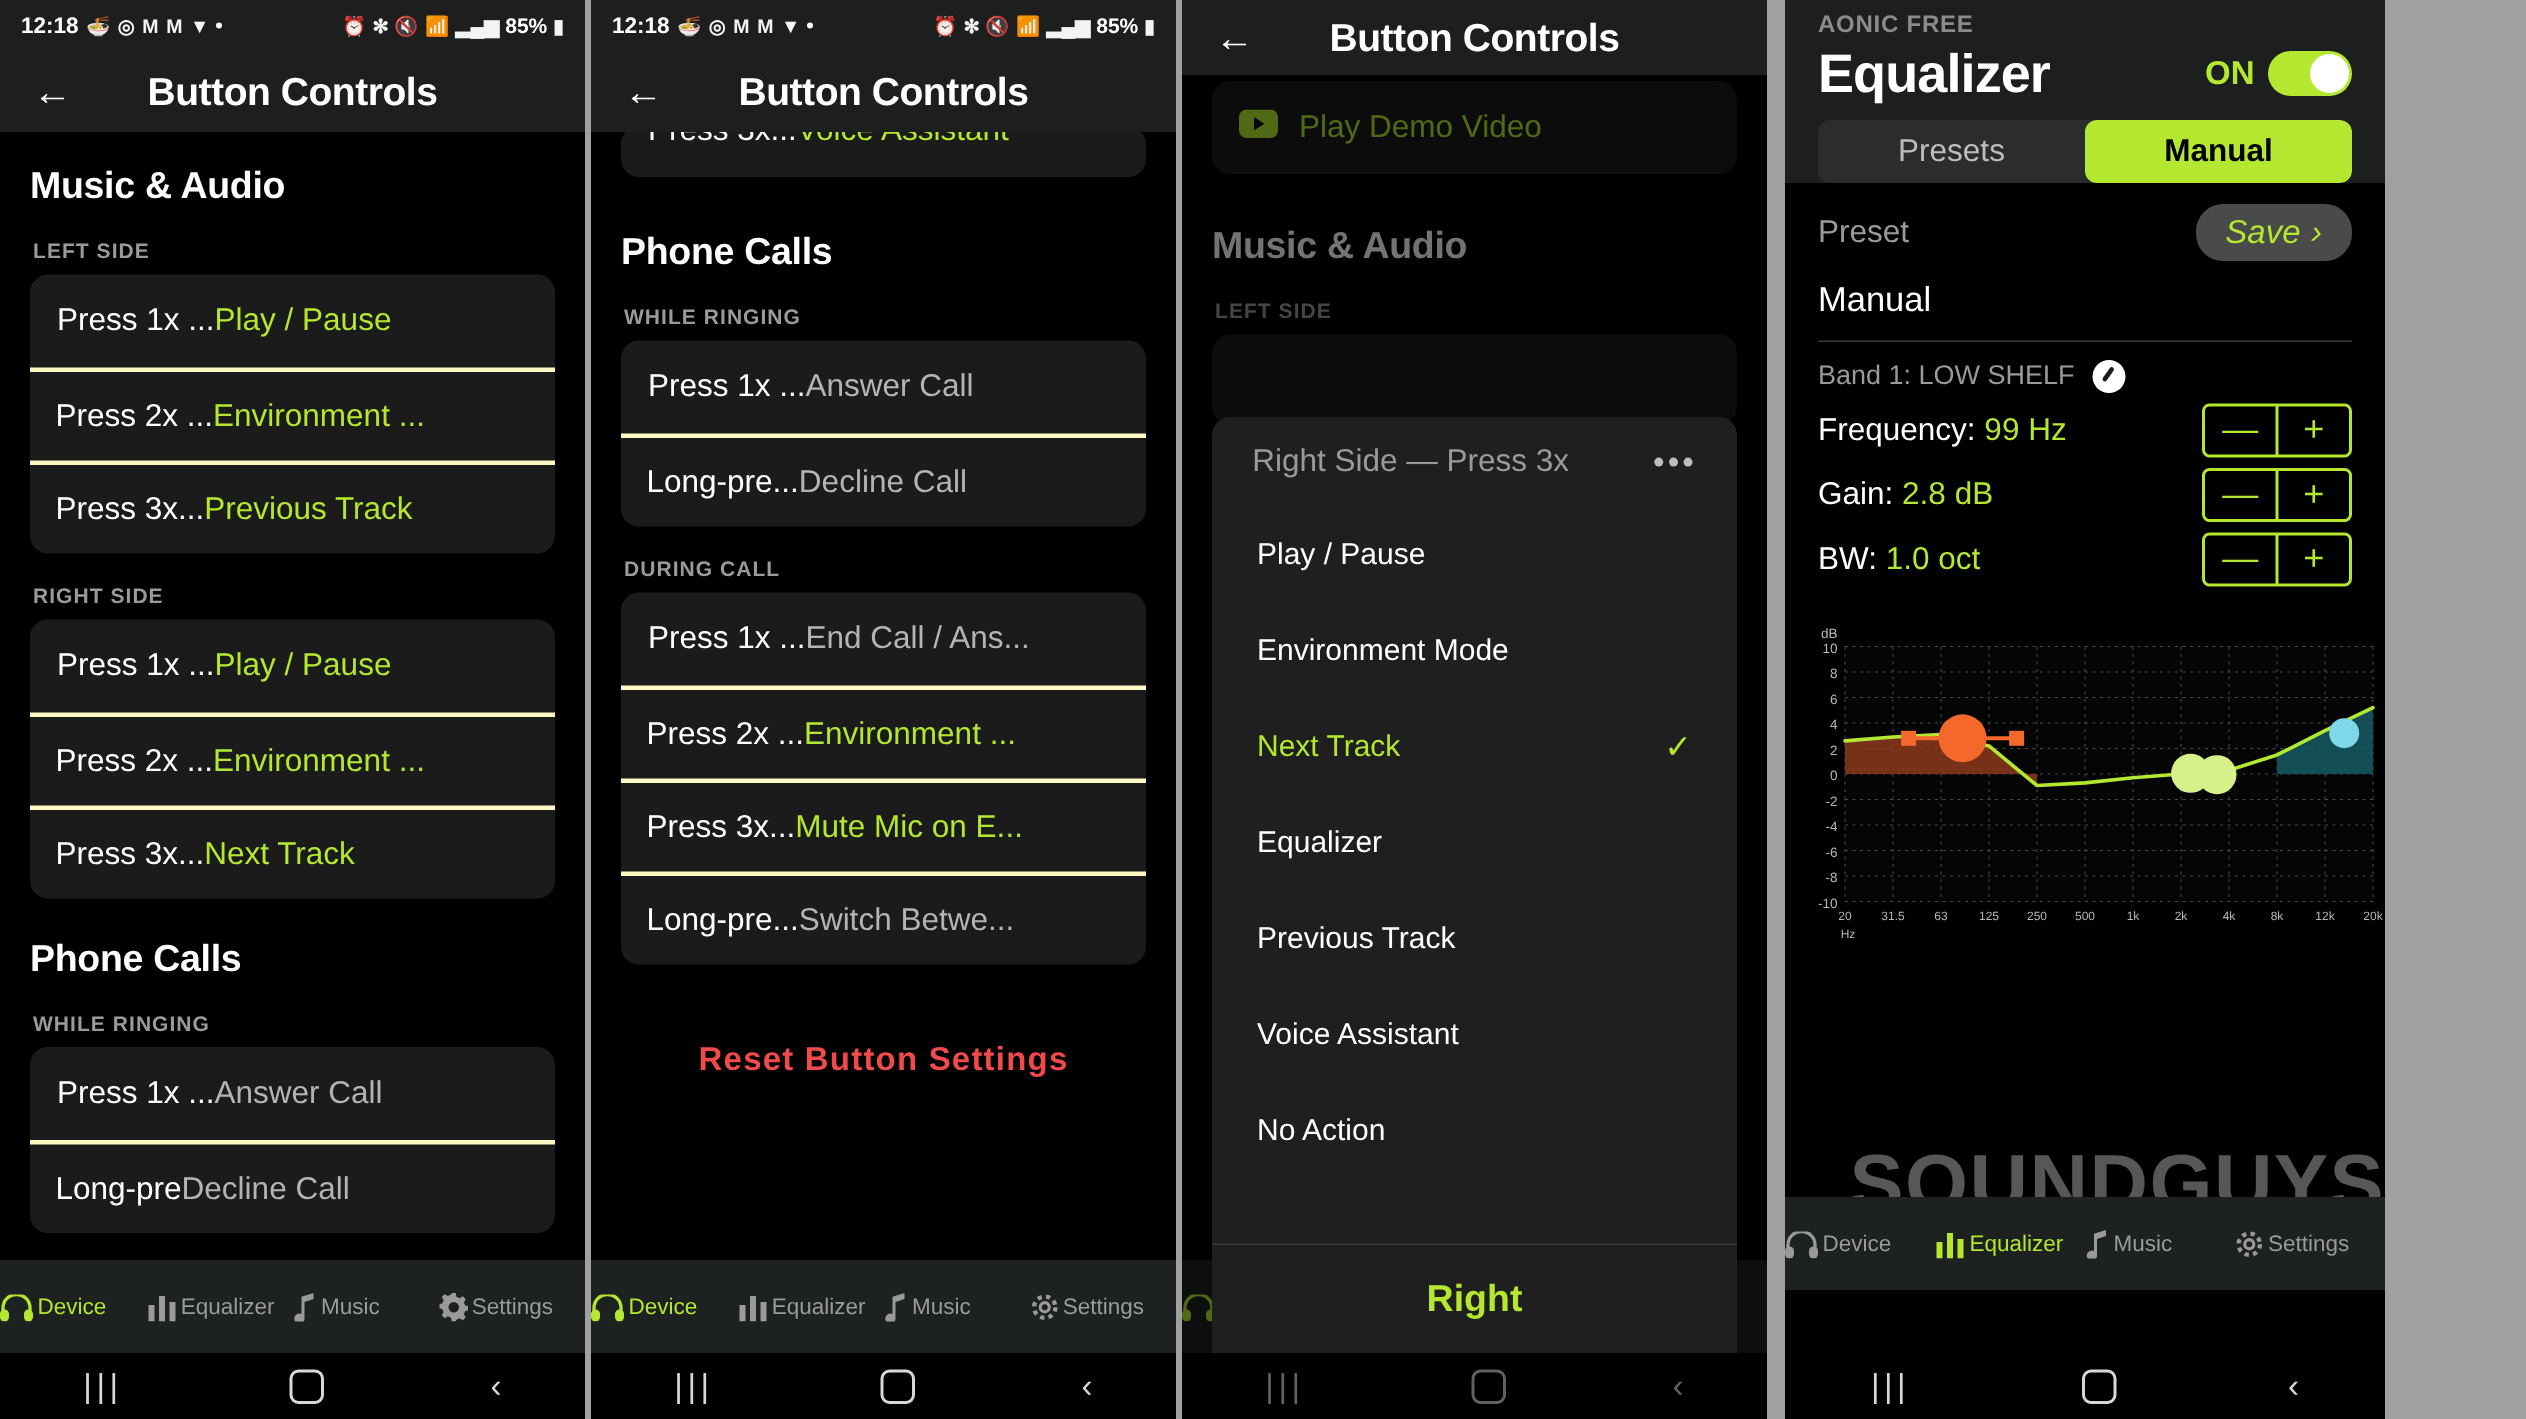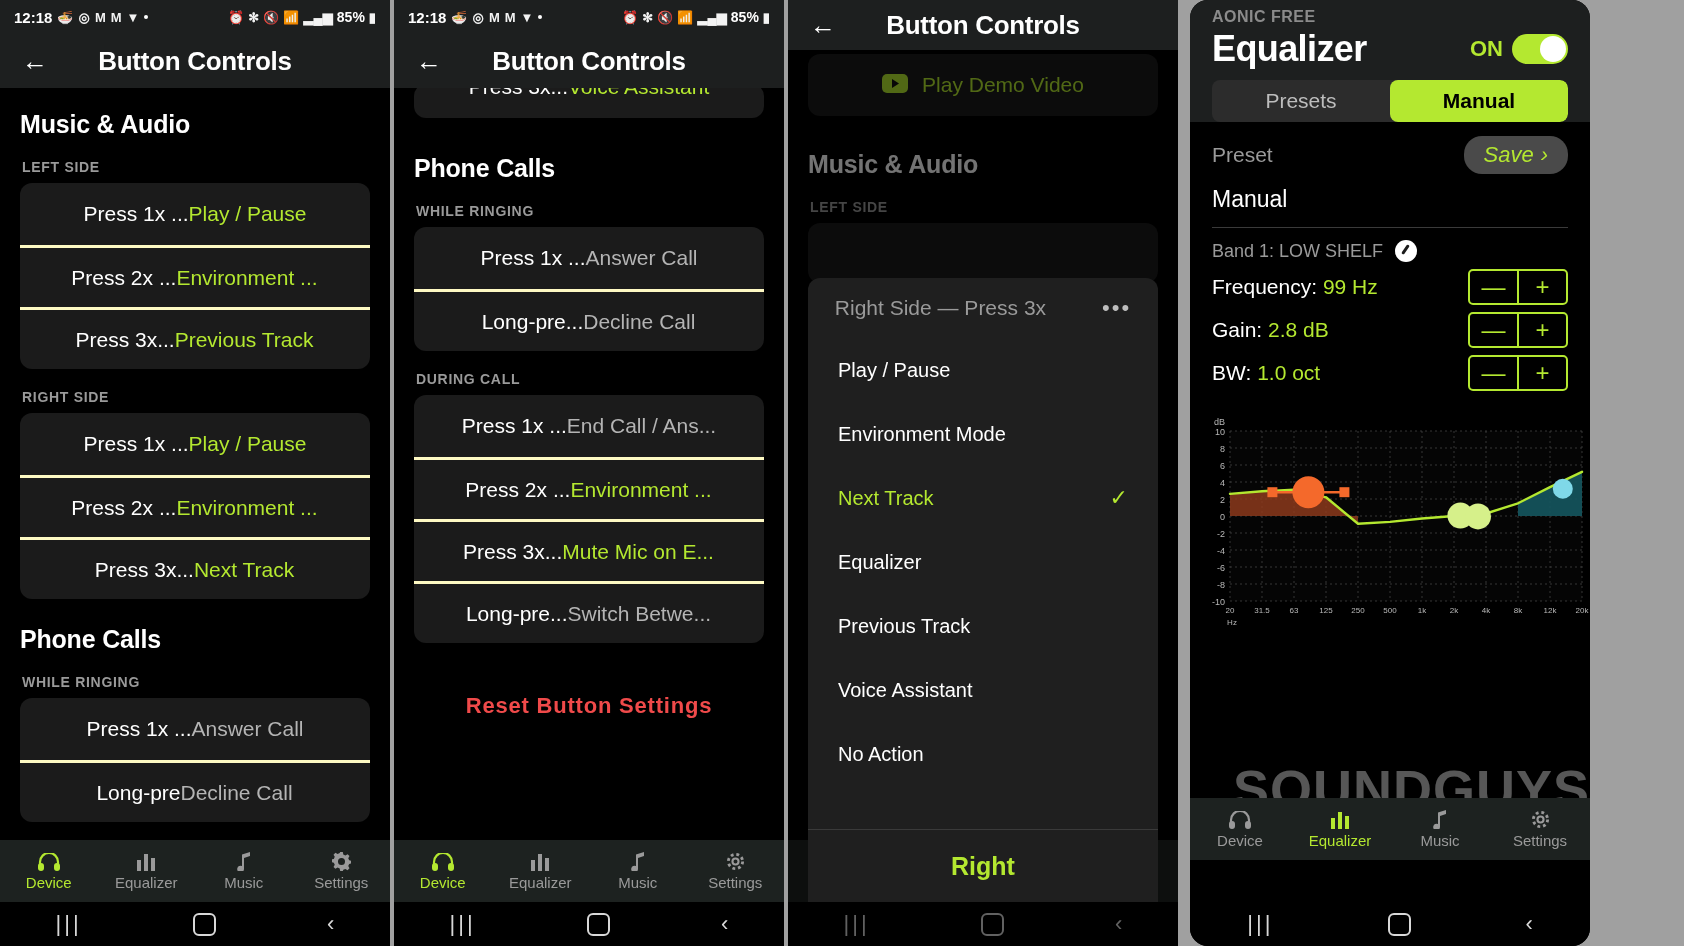--- a/index.html
+++ b/index.html
@@ -2,21 +2,21 @@
 <html><head>
 <meta charset="utf-8">
 <style>
   html,body{margin:0;padding:0;background:#8d8d8d;}
   body{width:1684px;height:946px;overflow:hidden;font-family:"Liberation Sans",sans-serif;}
   .stage{position:relative;width:1684px;height:946px;background:#a0a0a0;display:flex;}
   .phone{position:relative;height:946px;background:#000;overflow:hidden;flex:0 0 auto;}
   .p1{width:390px;}
   .p2{width:390px;margin-left:4px;}
   .p3{width:390px;margin-left:4px;}
-  .p4{width:400px;margin-left:12px;border-radius:18px;}
+  .p4{width:400px;margin-left:12px;}
 
   
   .statusbar{height:34px;background:#1d1f1f;display:flex;align-items:center;
     padding:0 14px;color:#fff;font-size:15px;font-weight:600;gap:6px;box-sizing:border-box;}
   .sb-left{display:flex;align-items:center;gap:5px;}
   .sb-right{margin-left:auto;display:flex;align-items:center;gap:4px;font-size:14px;}
   .sb-ico{font-size:13px;line-height:1;opacity:.95;}
   .sb-dot{width:4px;height:4px;border-radius:50%;background:#fff;display:inline-block;}
 
   
@@ -26,32 +26,32 @@
     color:#fff;font-size:26px;line-height:1;cursor:pointer;}
   .appbar-title{flex:1;text-align:center;color:#fff;font-size:26px;font-weight:700;
     letter-spacing:-.3px;}
 
   
   .content{background:#000;position:relative;height:calc(946px - 34px - 54px);overflow:hidden;}
   .sec-title{color:#fff;font-size:25px;font-weight:700;padding:22px 20px 0 20px;letter-spacing:-.2px;}
   .sub-label{color:#9a9a9a;font-size:14px;font-weight:700;letter-spacing:.7px;
     padding:20px 20px 8px 22px;}
   .card{background:#1b1b1b;border-radius:12px;margin:0 20px;overflow:hidden;}
-  .row{display:flex;align-items:center;justify-content:center;
+  .row{display:flex;align-items:center;justify-content:flex-start;
     padding:0 18px;height:62px;box-sizing:border-box;cursor:pointer;}
   .row + .row{border-top:3px solid #fef9c3;padding-left:17px;}
   .row .lab{color:#fff;font-size:21px;}
   .row .val{font-size:21px;text-align:right;}
   .val.green{color:#b4e830;}
   .val.grey{color:#b4b4b4;}
 
   
   .bottomnav{position:absolute;left:0;right:0;bottom:44px;height:62px;background:#1d2220;
     display:flex;align-items:center;justify-content:space-around;z-index:5;}
-  .navitem{display:flex;flex-direction:column;align-items:center;gap:3px;
+  .navitem{display:flex;flex-direction:row;align-items:center;gap:3px;
     color:#9a9a9a;font-size:15px;cursor:pointer;width:25%;}
   .navitem.active{color:#b4e830;}
   .navicon{height:20px;display:flex;align-items:flex-end;}
   .sysnav{position:absolute;left:0;right:0;bottom:0;height:44px;background:#000;
     display:flex;align-items:center;justify-content:space-around;color:#d8d8d8;font-size:22px;z-index:6;}
   .sys-recent{letter-spacing:3px;font-weight:400;}
   .sys-home{width:19px;height:19px;border:2px solid #d8d8d8;border-radius:6px;}
 
   
   .p2 .content{padding-top:0;}
@@ -85,21 +85,21 @@
   .segwrap{display:flex;margin:10px 22px 0 22px;background:#2c2c2c;border-radius:8px;overflow:hidden;}
   .seg{flex:1;text-align:center;padding:9px 0;font-size:21px;color:#bdbdbd;cursor:pointer;}
   .seg.active{background:#b4e830;color:#000;font-weight:700;border-radius:8px;}
   .eq-body{background:#000;position:relative;height:calc(946px - 34px - 130px);}
   .preset-row{display:flex;align-items:center;padding:14px 22px 0 22px;}
   .preset-lab{color:#9a9a9a;font-size:21px;}
   .save-btn{margin-left:auto;background:#4a4a4a;border-radius:18px;padding:6px 20px;
     color:#b4e830;font-size:22px;display:flex;align-items:center;gap:7px;cursor:pointer;font-style:italic;}
   .preset-name{color:#fff;font-size:23px;padding:12px 22px 14px 22px;}
   .divider{height:1px;background:#3a3a3a;margin:0 22px;}
-  .band-row{display:flex;align-items:center;gap:12px;padding:12px 22px 0 22px;}
+  .band-row{display:flex;align-items:flex-start;gap:12px;padding:12px 22px 0 22px;}
   .band-lab{color:#9a9a9a;font-size:18px;}
   .band-ico{width:22px;height:22px;border-radius:50%;background:#fff;position:relative;}
   .band-ico::after{content:"";position:absolute;left:9px;top:4px;width:3px;height:11px;
     background:#1b1b1b;border-radius:2px;transform:rotate(35deg);}
   .param{display:flex;align-items:center;padding:7px 22px 0 22px;gap:48px;}
   .param .ptext{font-size:21px;color:#fff;}
   .param .pval{color:#b4e830;}
   .steppers{margin-left:auto;display:flex;}
   .step{width:50px;height:36px;border:2px solid #b4e830;display:flex;align-items:center;
     justify-content:center;color:#b4e830;font-size:24px;cursor:pointer;box-sizing:border-box;}

